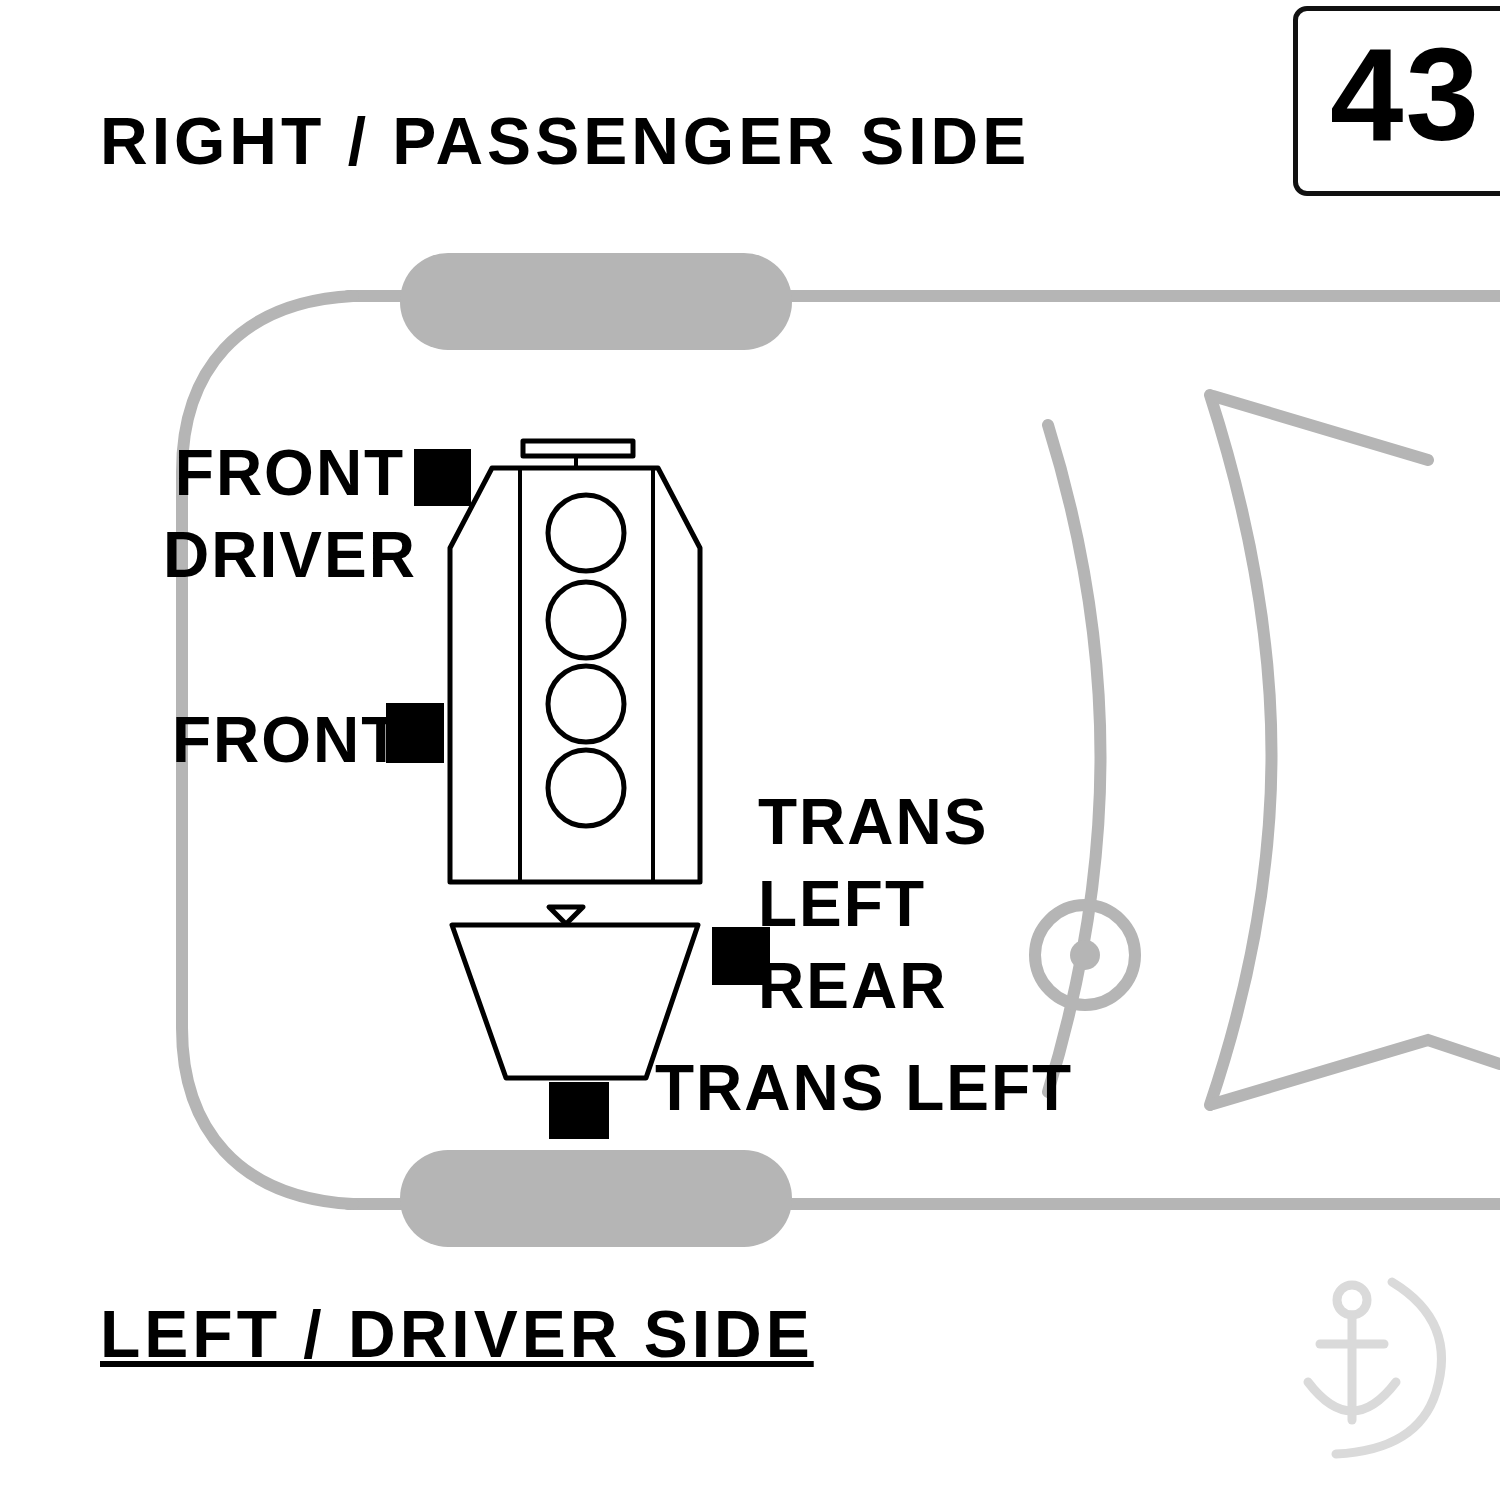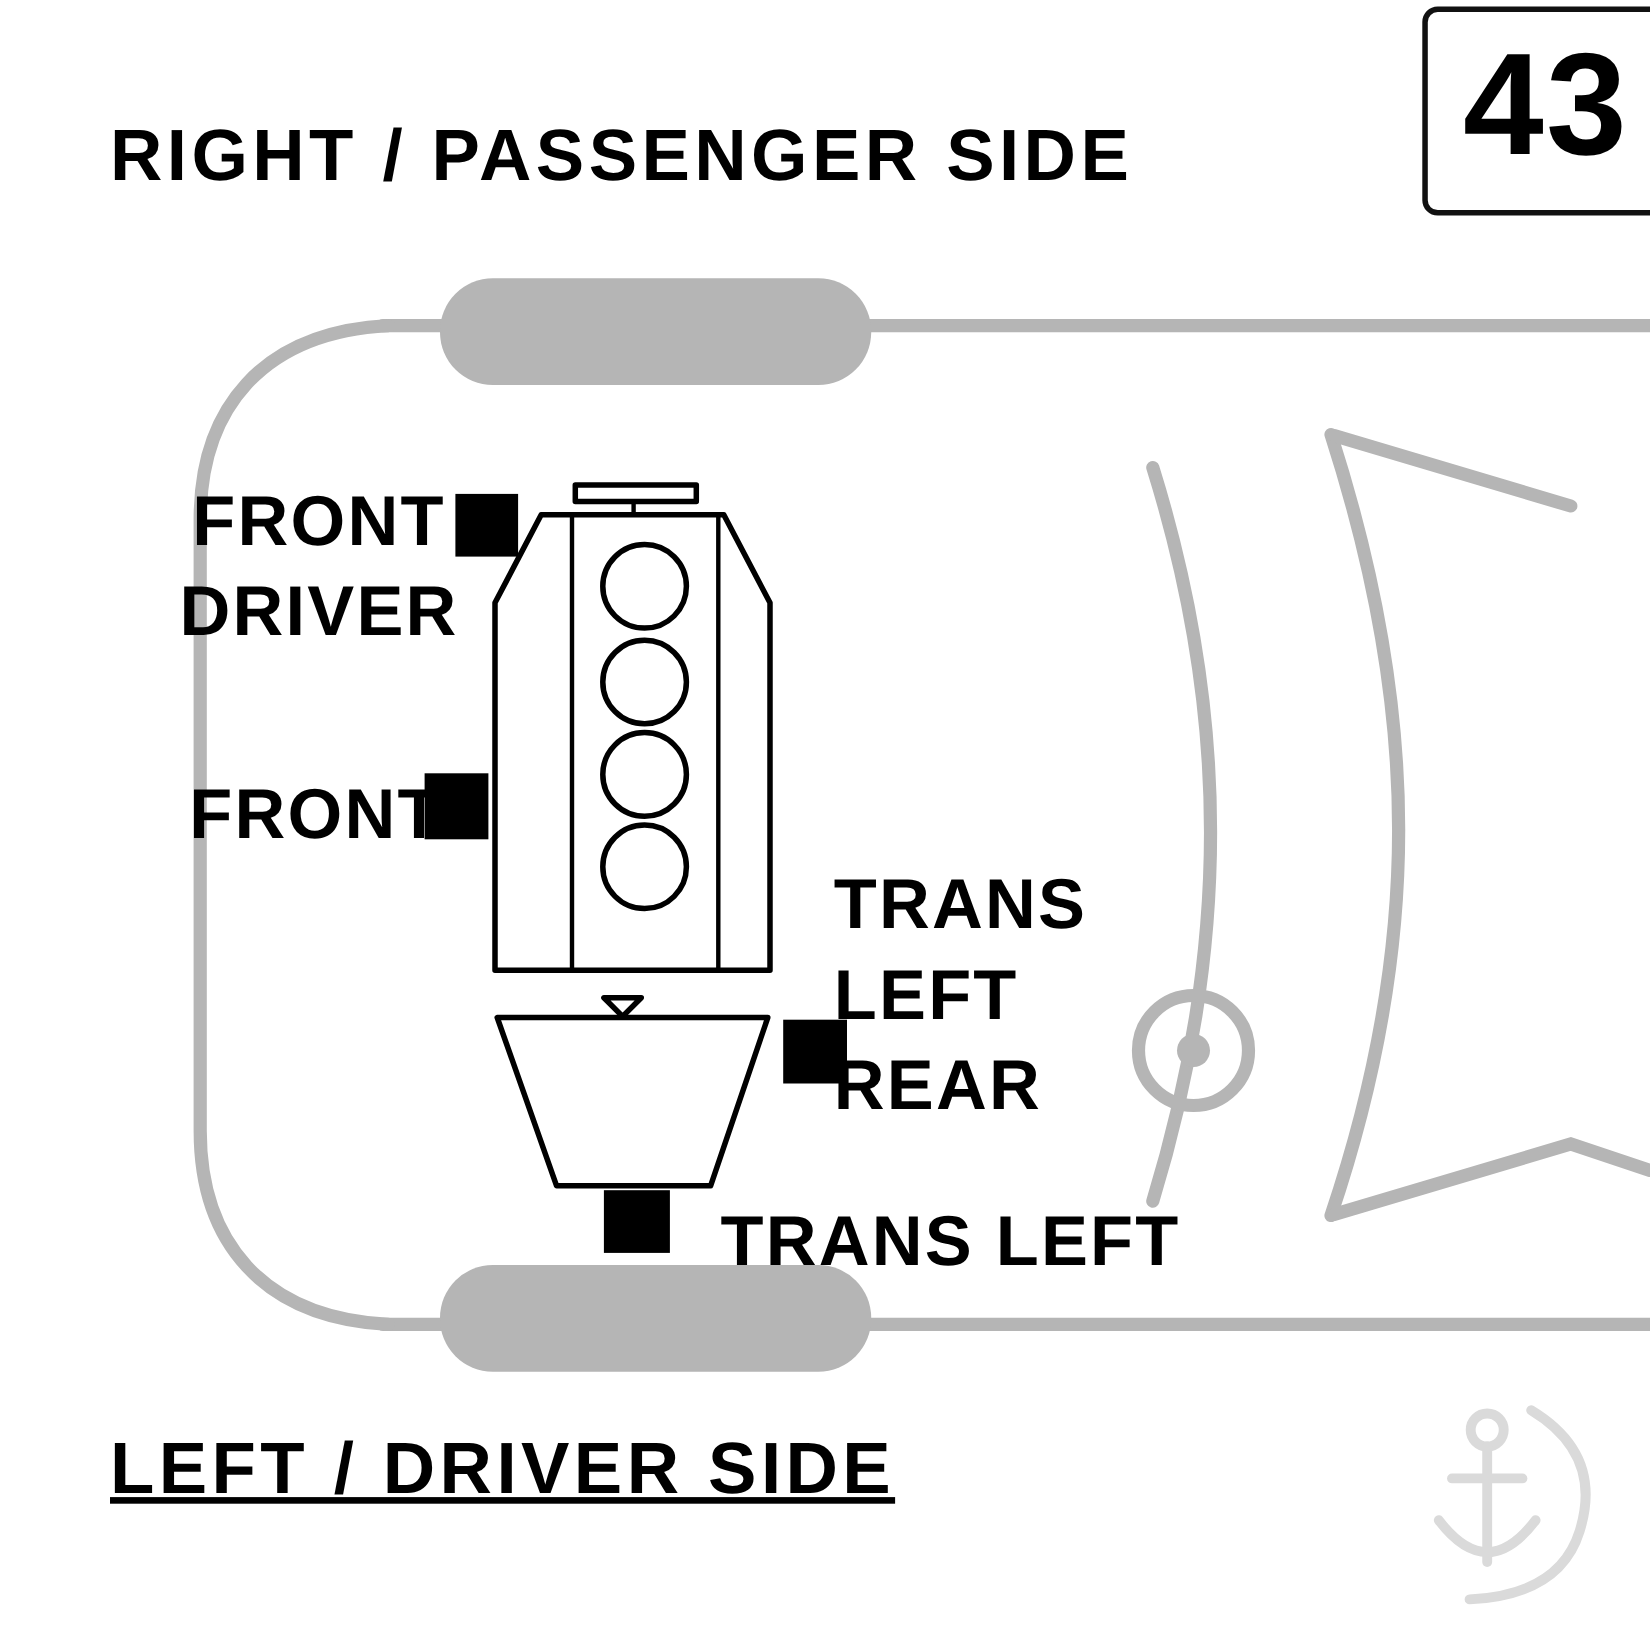--- a/index.html
+++ b/index.html
@@ -34,21 +34,21 @@
   .title-bottom{left:100px;top:1296px;text-decoration:underline;}
   .diagram-label{
     position:absolute;
     font-size:64px;font-weight:700;letter-spacing:2px;
     line-height:1.28;white-space:nowrap;
   }
   .diagram-label span{display:block;}
   .label-front-right{left:150px;top:433px;width:280px;text-align:center;}
   .label-front{left:172px;top:700px;}
   .label-trans-rear-left{left:758px;top:782px;width:260px;text-align:left;}
-  .label-trans-left{left:655px;top:1088px;}
+  .label-trans-left{left:655px;top:1048px;}
   .page-badge{
     position:absolute;
     left:1293px;top:6px;
     width:300px;height:190px;
     border:5px solid #111;
     border-radius:14px;
     box-sizing:border-box;
   }
   .page-badge .num{
     position:absolute;left:32px;top:8px;

